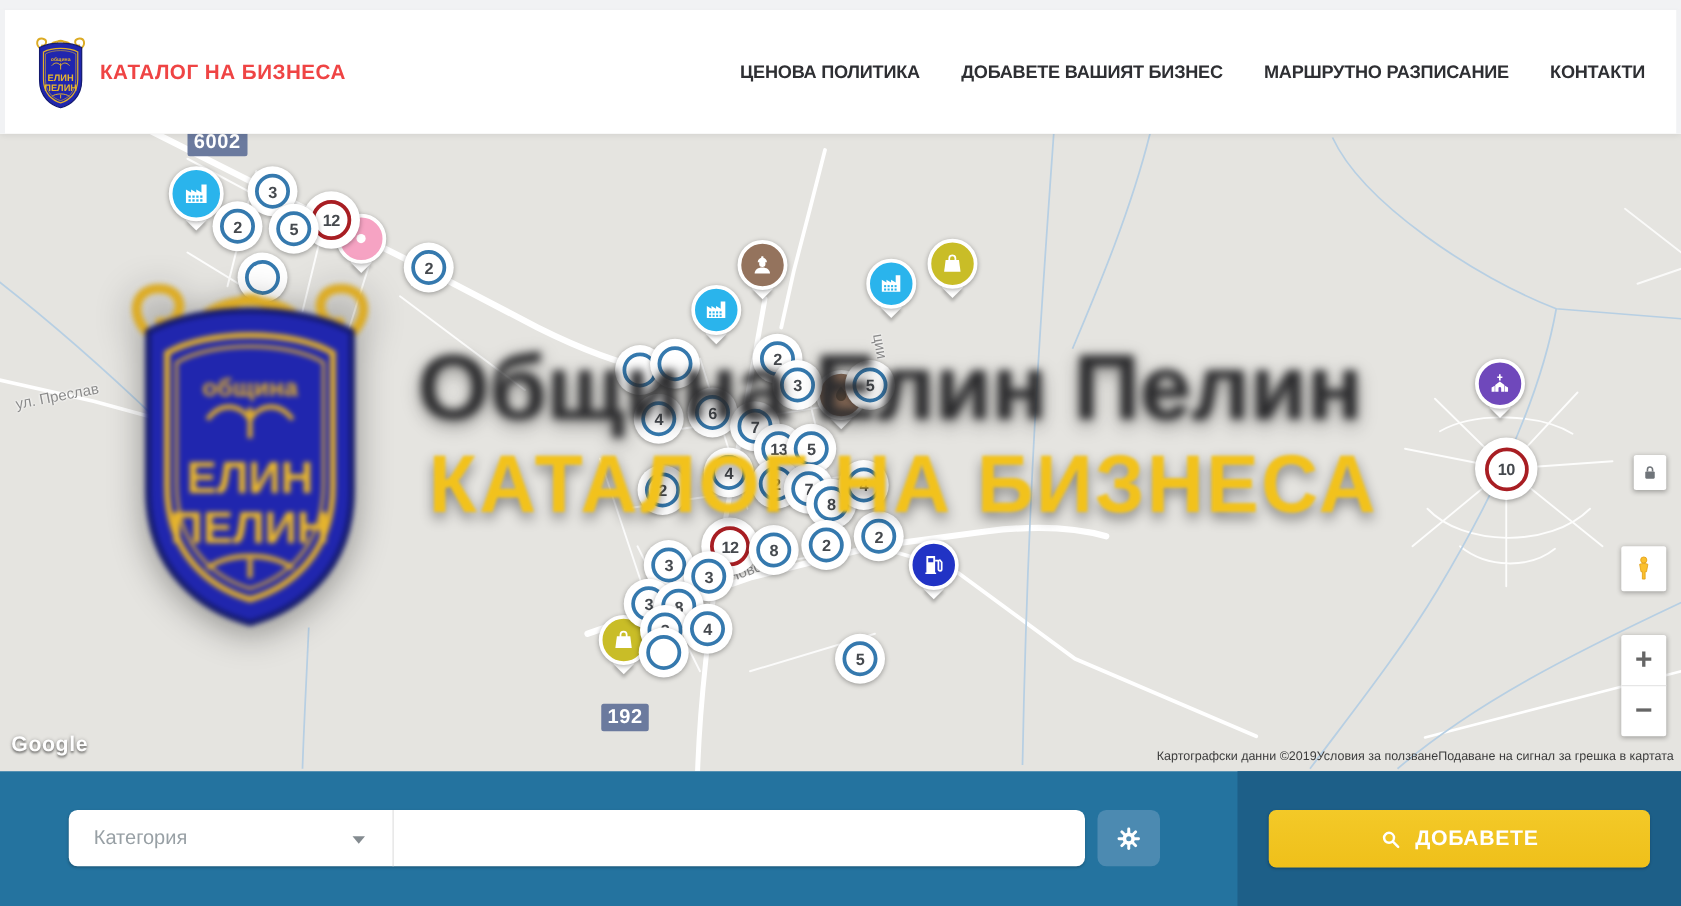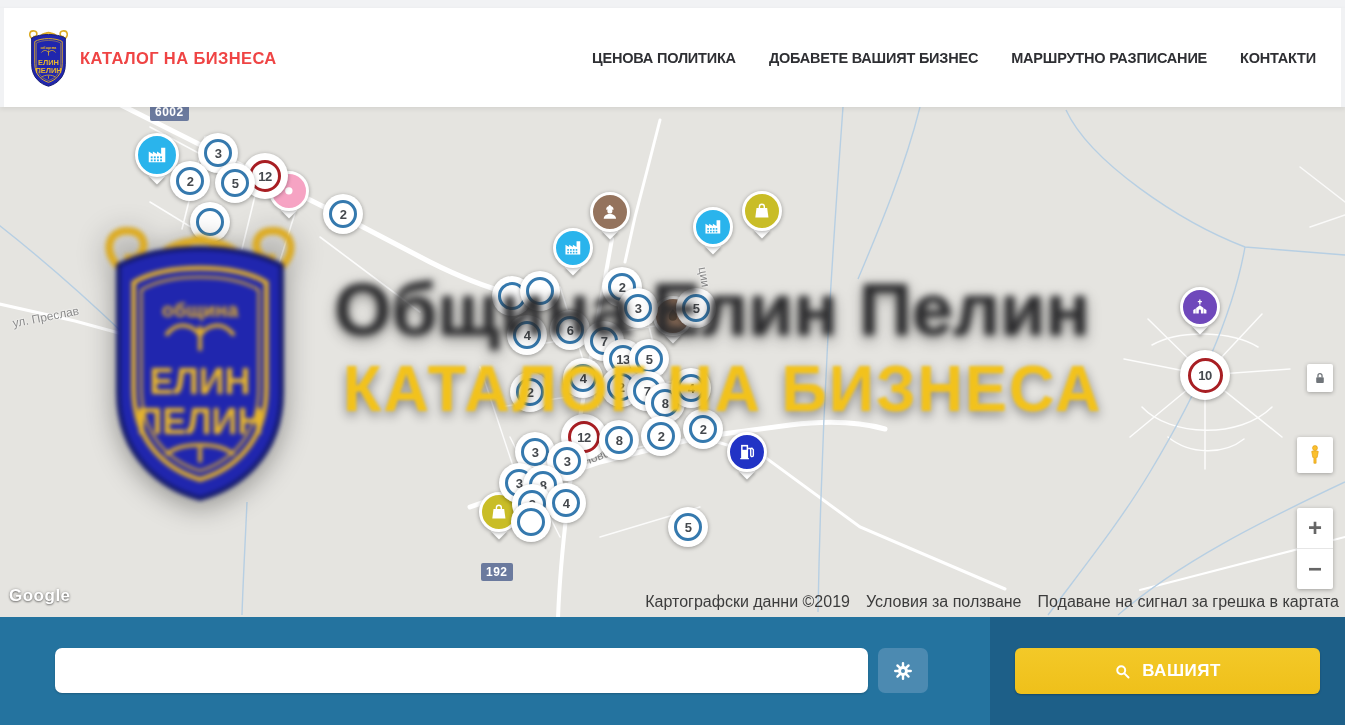--- a/index.html
+++ b/index.html
@@ -16,21 +16,21 @@
   .brand-text { margin-left:8px; }
   .brand-title { font-size:20px; font-weight:bold; color:#3e3e42; letter-spacing:.2px; }
   .brand-subtitle { font-size:16.5px; font-weight:bold; color:#ef4444; letter-spacing:.4px; margin-top:2px; }
   .nav { margin-left:auto; margin-right:25px; display:flex; gap:33px; }
   .nav-item { font-size:14.5px; font-weight:bold; color:#2e2f33; letter-spacing:-.2px; cursor:pointer; white-space:nowrap; }
 
   
   .map { position:absolute; top:107px; left:0; width:1345px; height:510px; background:#e5e4e0; overflow:hidden; }
   .map-lines { position:absolute; inset:0; }
   .street-label { position:absolute; font-size:12px; color:#8b8b8b; white-space:nowrap; text-shadow:0 0 2px #fff,0 0 2px #fff; }
-  .road-badge { position:absolute; background:#6b7a9e; color:#fff; font-size:12px; font-weight:bold; padding:2px 5px; border-radius:2px; letter-spacing:.5px; }
+  .road-badge { position:absolute; background:#6b7a9e; color:#fff; font-size:16px; font-weight:bold; padding:2px 5px; border-radius:2px; letter-spacing:.5px; }
 
   
   .cluster { position:absolute; background:#fff; border-radius:50%; box-shadow:0 1px 4px rgba(0,0,0,.35);
              display:flex; align-items:center; justify-content:center; cursor:pointer; }
   .cring { border-radius:50%; border:3px solid #3579ae; width:70%; height:70%; display:flex; align-items:center; justify-content:center; }
   .cluster span { font-size:13px; font-weight:bold; color:#45494e; letter-spacing:-.5px; }
   .pin { position:absolute; cursor:pointer; }
   .pin .tail { position:absolute; left:50%; bottom:-5px; width:12px; height:12px; background:#fff; transform:translateX(-50%) rotate(45deg);
                box-shadow:2px 2px 3px rgba(0,0,0,.25); }
   .pin .disc { position:relative; width:100%; height:100%; border-radius:50%; border:3px solid #fff; background:var(--pc);
@@ -46,21 +46,21 @@
                  letter-spacing:2px; transform:scaleY(1.04); filter:blur(1.4px); text-shadow:0 4px 10px rgba(0,0,0,.45); z-index:20; pointer-events:none; }
 
   
   .maptype { position:absolute; left:8px; top:430px; height:38px; display:flex; background:#fff; border-radius:2px;
              box-shadow:0 1px 4px rgba(0,0,0,.3); z-index:25; overflow:hidden; }
   .maptype .mt { display:flex; align-items:center; padding:0 17px; font-size:17px; cursor:pointer; }
   .mt-map { font-weight:bold; color:#111; }
   .mt-sat { color:#5b5b5b; border-left:1px solid #e8e8e8; }
   .google-logo { position:absolute; left:9px; top:479px; font-size:17px; font-weight:bold; color:#fff; letter-spacing:.5px;
                  text-shadow:0 1px 2px rgba(0,0,0,.45),0 0 3px rgba(0,0,0,.25); z-index:25; cursor:pointer; }
-  .attribution { position:absolute; right:6px; bottom:6px; display:flex; gap:16px; font-size:16px; color:#3c3c3c; z-index:25; }
+  .attribution { position:absolute; right:6px; bottom:6px; display:flex; font-size:10px; color:#3c3c3c; z-index:25; }
   .attribution span { white-space:nowrap; }
   .ctrl { position:absolute; background:#fff; border-radius:2px; box-shadow:0 1px 4px rgba(0,0,0,.3); z-index:25;
           display:flex; align-items:center; justify-content:center; cursor:pointer; }
   .ctrl-lock { left:1307px; top:257px; width:26px; height:28px; }
   .ctrl-lock svg { width:14px; height:14px; }
   .ctrl-pegman { left:1297px; top:330px; width:36px; height:36px; }
   .ctrl-pegman svg { width:22px; height:22px; }
   .zoomctrl { position:absolute; left:1297px; top:401px; width:36px; height:81px; background:#fff; border-radius:2px;
               box-shadow:0 1px 4px rgba(0,0,0,.3); z-index:25; display:flex; flex-direction:column; }
   .zbtn { flex:1; display:flex; align-items:center; justify-content:center; font-size:24px; font-weight:bold; color:#666; cursor:pointer; }
@@ -499,37 +499,41 @@
     <div class="zoomctrl">
       <div class="zbtn">+</div>
       <div class="zbtn">−</div>
     </div>
   </div>
 
   <div class="searchbar">
     <div class="dark"></div>
 
     <div class="search-group">
+      <div class="sg-sec sg-select sg-cat">
+        <span class="ph">Категория</span>
+        <i class="caret"></i>
+      </div>
     </div>
 
     <div class="gear-btn">
       <svg viewBox="0 0 24 24" fill="#fff">
         <g>
           <rect x="10.7" y="2.2" width="2.6" height="19.6" rx="1.2"></rect>
           <rect x="10.7" y="2.2" width="2.6" height="19.6" rx="1.2" transform="rotate(45 12 12)"></rect>
           <rect x="10.7" y="2.2" width="2.6" height="19.6" rx="1.2" transform="rotate(90 12 12)"></rect>
           <rect x="10.7" y="2.2" width="2.6" height="19.6" rx="1.2" transform="rotate(135 12 12)"></rect>
         </g>
         <circle cx="12" cy="12" r="5.4"></circle>
         <circle cx="12" cy="12" r="2.2" fill="#4c8ab1"></circle>
       </svg>
     </div>
 
     <button class="search-btn">
       <svg viewBox="0 0 24 24" fill="none" stroke="#fff" stroke-width="2.8">
         <circle cx="10.2" cy="10.2" r="5.6"></circle>
         <path d="M14.6 14.6L20.5 20.5" stroke-linecap="round"></path>
       </svg>
-      <span>ВАШИЯТ</span>
+      <span>ДОБАВЕТЕ</span>
     </button>
   </div>
 
 </div>
 
 </body></html>

